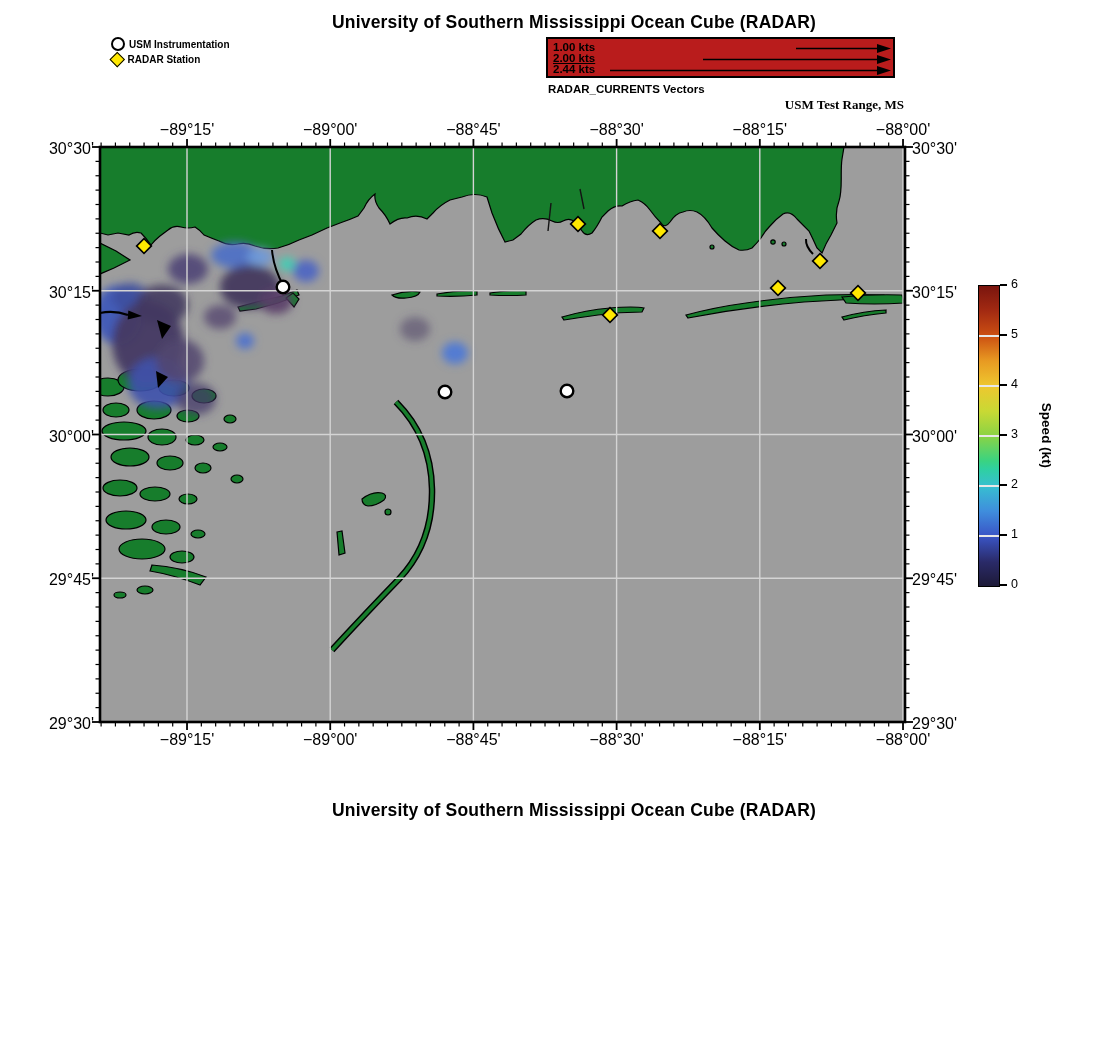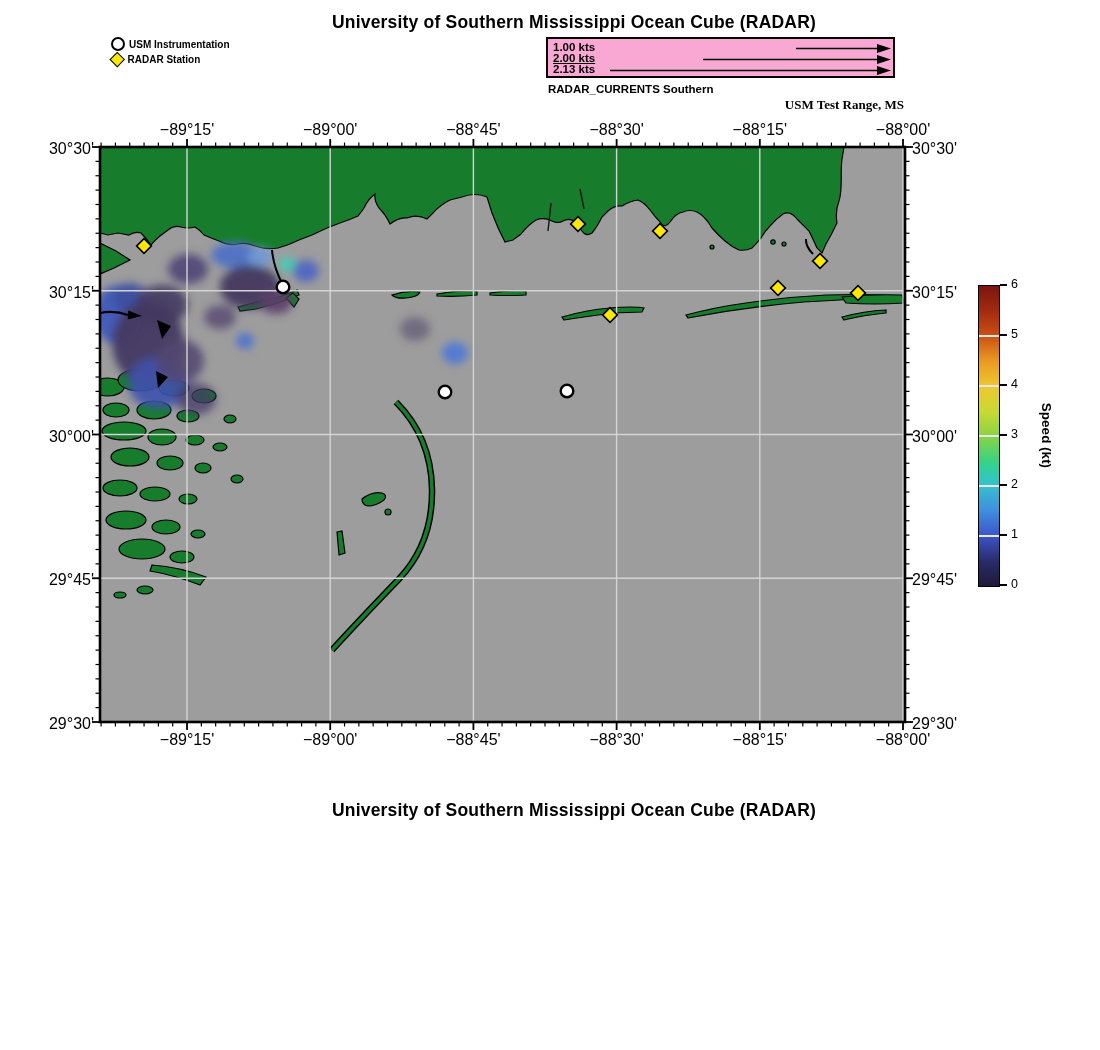--- a/index.html
+++ b/index.html
@@ -6,21 +6,21 @@
   .page{position:relative;width:1100px;height:1050px;background:#ffffff;overflow:hidden;
         font-family:"Liberation Sans",sans-serif;color:#000;}
   .abs{position:absolute;}
   .ttl{width:100%;text-align:center;font-size:17.5px;font-weight:bold;letter-spacing:0.2px;margin-left:24px;}
   
   .legend-row{display:flex;align-items:center;height:14px;margin-bottom:1px;}
   .legend-label{font-size:10px;font-weight:bold;margin-left:4px;white-space:nowrap;}
   .ic-circle{width:10px;height:10px;border:2.2px solid #000;border-radius:50%;background:#fff;}
   .ic-diamond{width:8.5px;height:8.5px;background:#ffe800;border:1.7px solid #000;transform:rotate(45deg);margin:0 1px;}
   
-  #scale-box{left:546px;top:37px;width:349px;height:41px;border:2.4px solid #000;box-sizing:border-box;background:#f9a8d4;}
+  #scale-box{left:546px;top:37px;width:349px;height:41px;border:2.4px solid #000;box-sizing:border-box;background:#b91c1c;}
   #scale-box svg{position:absolute;left:0;top:0;}
   .scale-label{position:absolute;font-size:11.5px;font-weight:bold;left:5px;line-height:11px;white-space:nowrap;}
   #scale-caption{left:548px;top:83px;font-size:11.5px;font-weight:bold;}
   #subtitle{left:104px;top:98px;width:800px;text-align:center;font-family:"Liberation Serif",serif;
             font-size:16px;font-weight:bold;}
   #corner-label{left:762px;top:97px;width:142px;text-align:right;font-family:"Liberation Serif",serif;
             font-size:13px;font-weight:bold;}
   
   #map-wrap{left:100px;top:147px;width:805px;height:575px;}
   #map-svg{overflow:visible;display:block;}
@@ -59,23 +59,23 @@
     <svg id="scale-svg" width="345" height="37">
         <line x1="248" y1="9.5" x2="330" y2="9.5" stroke="#000" stroke-width="1.6"></line>
         <polygon points="343,9.5 329,4.9 329,14.1" fill="#000"></polygon>
         <line x1="155" y1="20.5" x2="330" y2="20.5" stroke="#000" stroke-width="1.6"></line>
         <polygon points="343,20.5 329,15.9 329,25.1" fill="#000"></polygon>
         <line x1="62" y1="31.5" x2="330" y2="31.5" stroke="#000" stroke-width="1.6"></line>
         <polygon points="343,31.5 329,26.9 329,36.1" fill="#000"></polygon>
       </svg>
   <span class="scale-label" style="top: 3px;">1.00 kts</span>
       <span class="scale-label" style="top: 14px; text-decoration: underline;">2.00 kts</span>
-      <span class="scale-label" style="top: 25px;">2.13 kts</span>
-    </div>
-  <div class="abs" id="scale-caption">RADAR_CURRENTS Southern</div>
+      <span class="scale-label" style="top: 25px;">2.44 kts</span>
+    </div>
+  <div class="abs" id="scale-caption">RADAR_CURRENTS Vectors</div>
 
   <div class="abs" id="corner-label">USM Test Range, MS</div>
 
   <div id="lon-labels-top">
       <div class="abs tick-label lon-label" style="left: 152px; top: 121px;">−89°15'</div>
       <div class="abs tick-label lon-label" style="left: 295.2px; top: 121px;">−89°00'</div>
       <div class="abs tick-label lon-label" style="left: 438.4px; top: 121px;">−88°45'</div>
       <div class="abs tick-label lon-label" style="left: 581.6px; top: 121px;">−88°30'</div>
       <div class="abs tick-label lon-label" style="left: 724.8px; top: 121px;">−88°15'</div>
       <div class="abs tick-label lon-label" style="left: 868px; top: 121px;">−88°00'</div>

